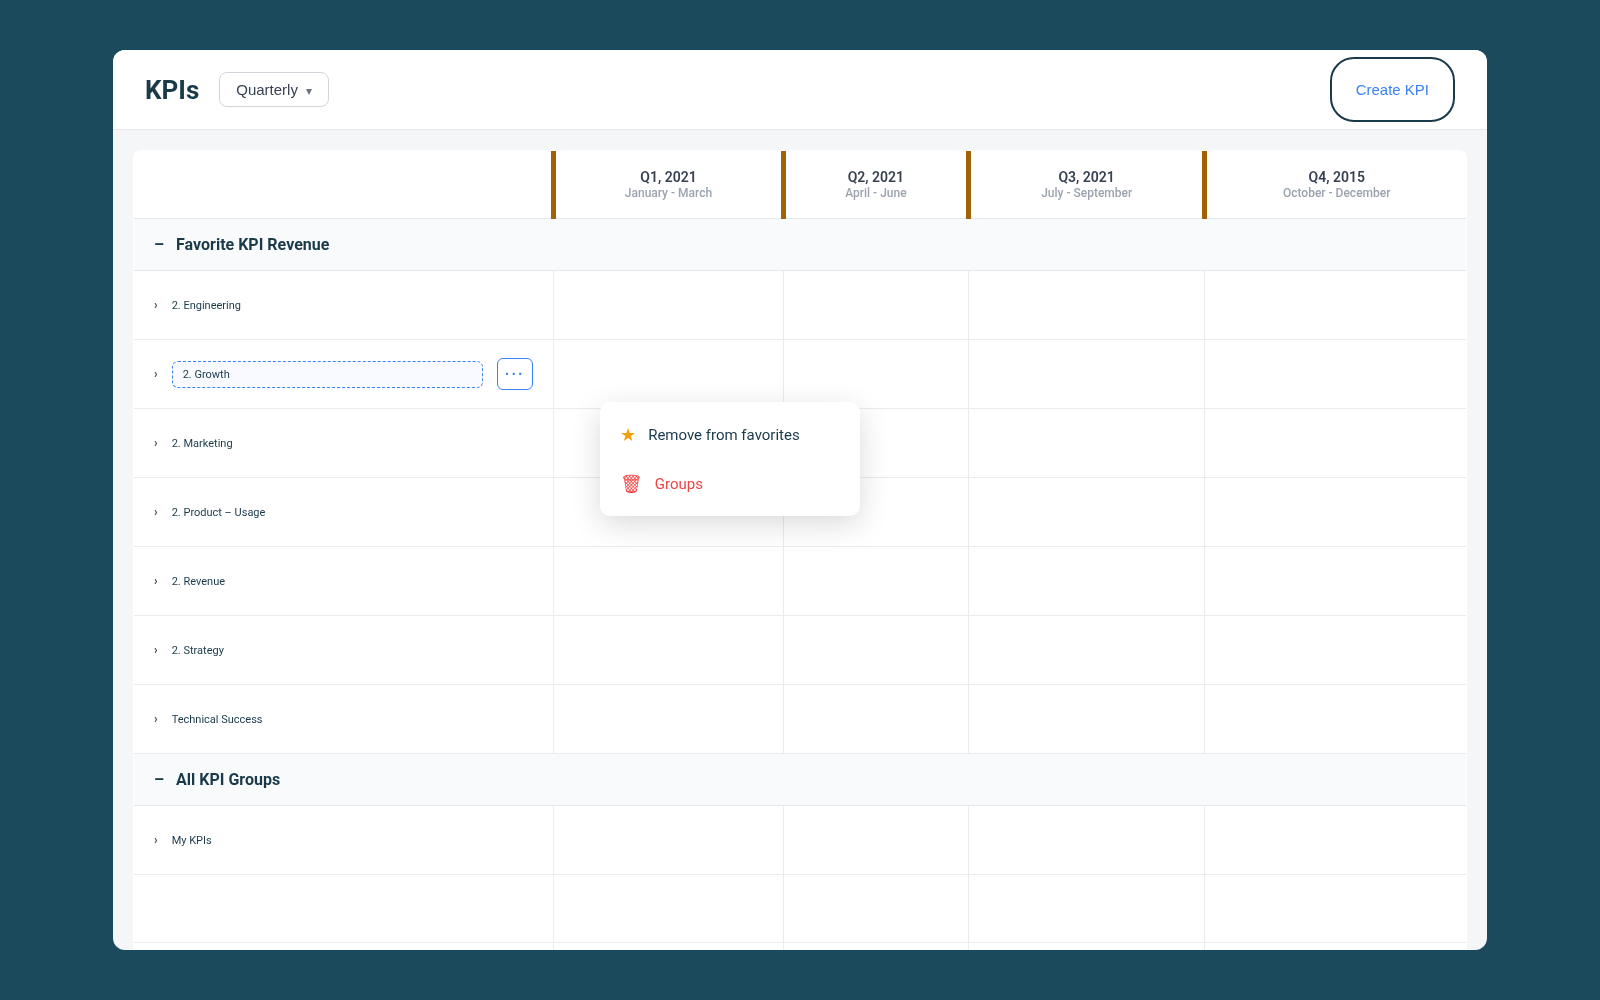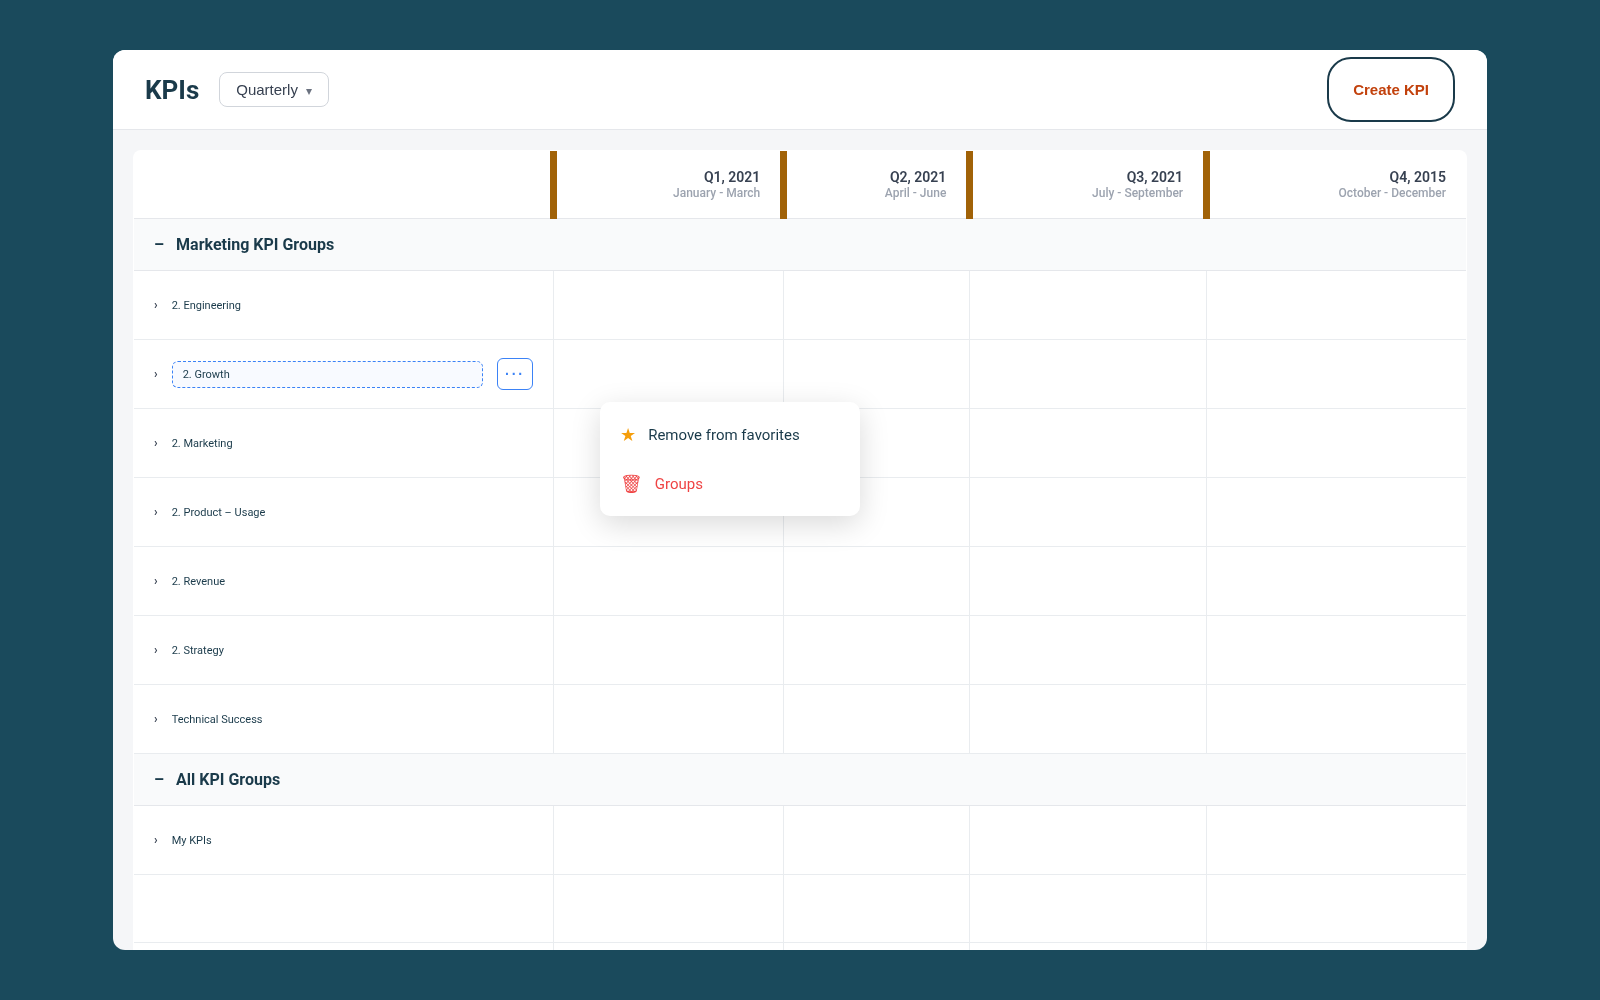--- a/index.html
+++ b/index.html
@@ -66,23 +66,23 @@
     .quarterly-dropdown .chevron {
       color: #6b7280;
       font-size: 12px;
     }
 
     .create-kpi-btn {
       padding: 22px 24px;
       border: 2px solid #1a3a4a;
       border-radius: 24px;
       background: white;
-      color: #c2410c;
+      color: #3b82f6;
       font-size: 15px;
-      font-weight: 700;
+      font-weight: 400;
       cursor: pointer;
     }
 
     
     .main-content {
       flex: 1;
       overflow-y: auto;
       overflow-x: hidden;
     }
 
@@ -98,23 +98,23 @@
       border: 1px solid #e5e7eb;
     }
 
     
     .col-header-row {
       background: white;
     }
 
     .col-header-row th {
       padding: 18px 20px;
-      text-align: right;
+      text-align: center;
       border-bottom: 1px solid #e5e7eb;
-      border-left: 7px solid #a16207;
+      border-left: 5px solid #a16207;
       color: #6b7280;
       font-weight: 500;
       font-size: 13px;
     }
 
     .col-header-row th:first-child {
       border-left: none;
       text-align: left;
       width: 420px;
     }
@@ -282,21 +282,21 @@
             <div class="col-header-range">July - September</div>
           </th>
           <th>
             <div class="col-header-period">Q4, 2015</div>
             <div class="col-header-range">October - December</div>
           </th>
         </tr>
       </thead>
       <tbody id="table-body">
       <tr class="section-header">
-            <td colspan="5"><span class="section-toggle">–</span><span>Marketing KPI Groups</span></td>
+            <td colspan="5"><span class="section-toggle">–</span><span>Favorite KPI Revenue</span></td>
           </tr>
           <tr class="kpi-row">
             <td>
               <div class="kpi-row-label">
                 <span class="chevron-icon">›</span>
                 <span class="kpi-name">2. Engineering</span>
               </div>
             </td>
             <td></td>
             <td></td>

